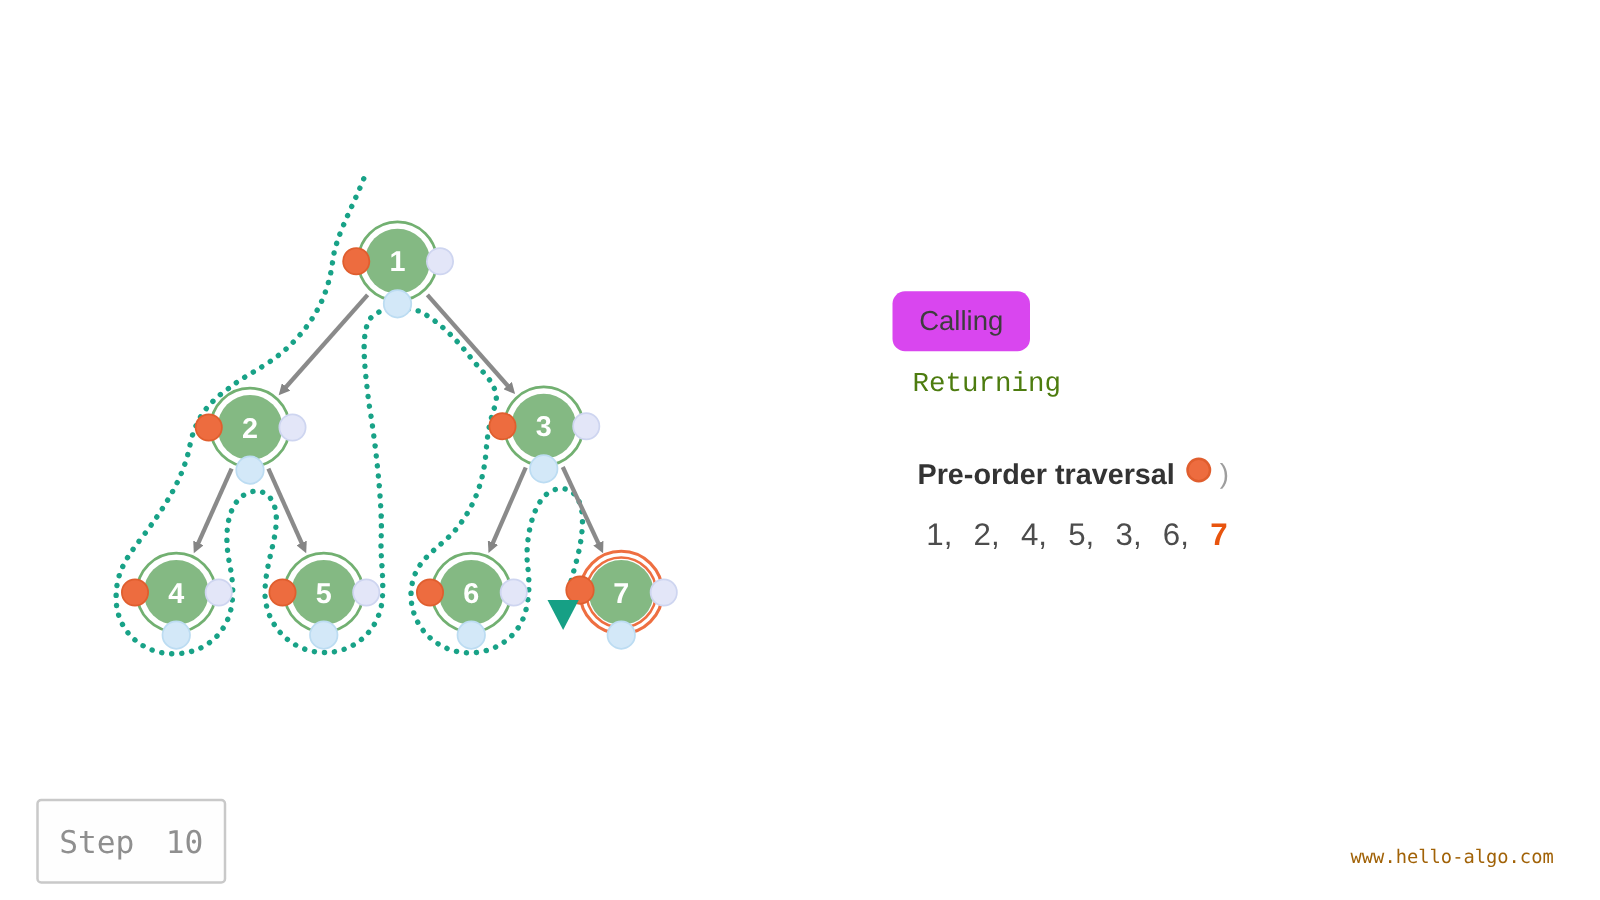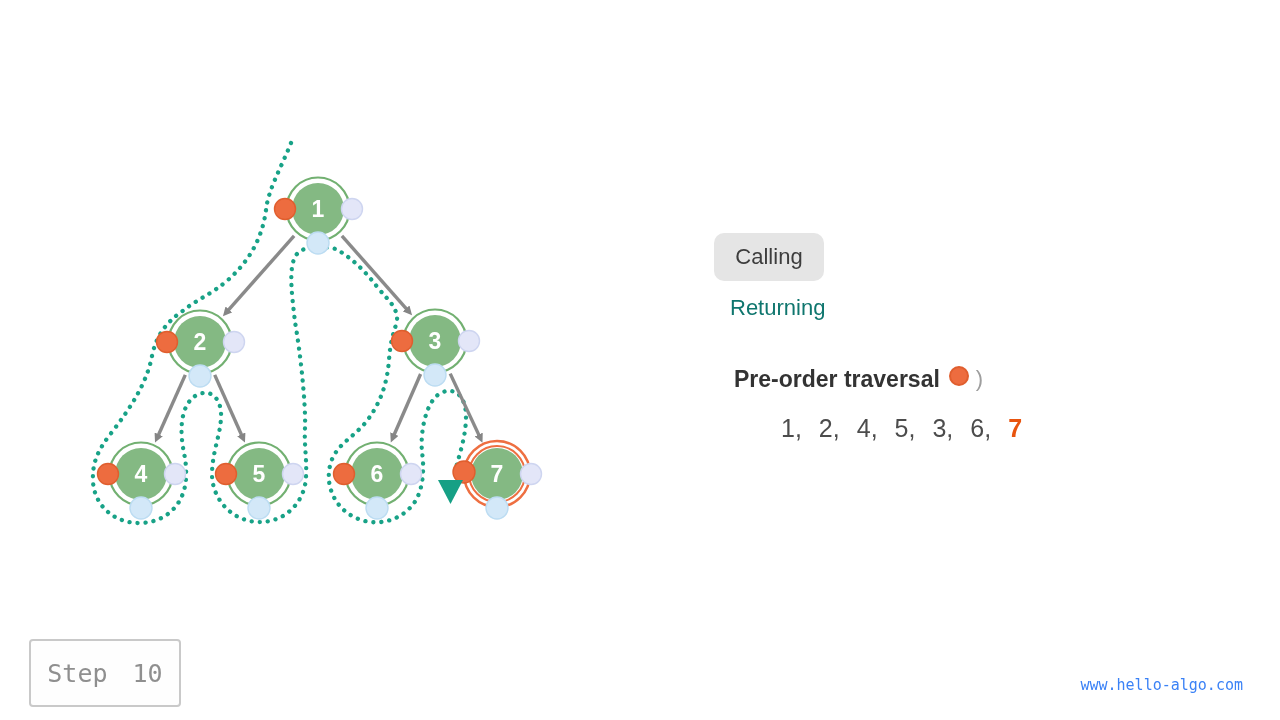--- a/index.html
+++ b/index.html
@@ -18,58 +18,58 @@
   .ring-orange-inner{fill:none;stroke:#ee6f41;stroke-width:2;}
   .nlabel{fill:#ffffff;font-size:23px;font-weight:bold;text-anchor:middle;
           font-family:"Liberation Sans",sans-serif;}
   .dot-pre{fill:#ed6c3f;stroke:#e05e2e;stroke-width:1.4;}
   .dot-post{fill:#e3e6f8;stroke:#ced5f0;stroke-width:1.4;}
   .dot-in{fill:#d3e8f8;stroke:#bcdcf2;stroke-width:1.4;}
   .tri{fill:#16a085;}
   
   .pill{
     position:absolute;left:714px;top:233px;width:110px;height:48px;
-    background:#e5e5e5;border-radius:10px;display:flex;align-items:center;
+    background:#d946ef;border-radius:10px;display:flex;align-items:center;
     justify-content:center;font-size:22px;color:#3d3d3d;cursor:pointer;
   }
   .returning{
-    position:absolute;left:730px;top:295px;font-size:22px;color:#0f766e;
+    position:absolute;left:730px;top:295px;font-size:22px;color:#4d7c0f;
     cursor:pointer;
+    font-family:Liberation Mono, monospace;
   }
   .trav-line{
     position:absolute;left:734px;top:366px;display:flex;align-items:flex-start;
     white-space:nowrap;
   }
   .trav-title{font-size:23px;font-weight:bold;color:#333333;}
   .trav-note{font-size:22px;color:#9e9e9e;margin-left:9px;}
   .legend-dot{
     display:inline-block;width:20px;height:20px;border-radius:50%;
     background:#ed6c3f;border:2px solid #e05e2e;margin-left:9px;
     box-sizing:border-box;
   }
   .trav-note-close{font-size:22px;color:#9e9e9e;margin-left:7px;}
   .seq{
     position:absolute;left:741px;top:414px;font-size:25px;color:#4c4c4c;
     white-space:nowrap;
-    margin-left:40px;
   }
   .seq .num{display:inline-block;}
   .seq .comma{display:inline-block;margin-right:17px;}
   .seq .current{color:#e8540e;font-weight:bold;}
   
   .step-box{
     position:absolute;left:29px;top:639px;width:152px;height:68px;
     border:2px solid #c9c9c9;border-radius:4px;background:#fefefe;
     display:flex;align-items:center;justify-content:center;
     font-family:"DejaVu Sans Mono",monospace;font-size:25px;color:#8f8f8f;
     word-spacing:10px;box-sizing:border-box;
   }
   .watermark{
     position:absolute;right:37px;top:676px;
-    font-family:"DejaVu Sans Mono",monospace;font-size:15px;color:#3b82f6;
+    font-family:"DejaVu Sans Mono",monospace;font-size:15px;color:#a16207;
   }
 </style>
 </head>
 <body>
 
 <svg id="tree-svg" width="1280" height="720" viewBox="0 0 1280 720">
   <defs>
     <marker id="arrow" markerWidth="10" markerHeight="9" refX="1.5" refY="4.5" orient="auto" markerUnits="userSpaceOnUse">
       <path d="M0,0 L9,4.5 L0,9 Z" fill="#858585"></path>
     </marker>

